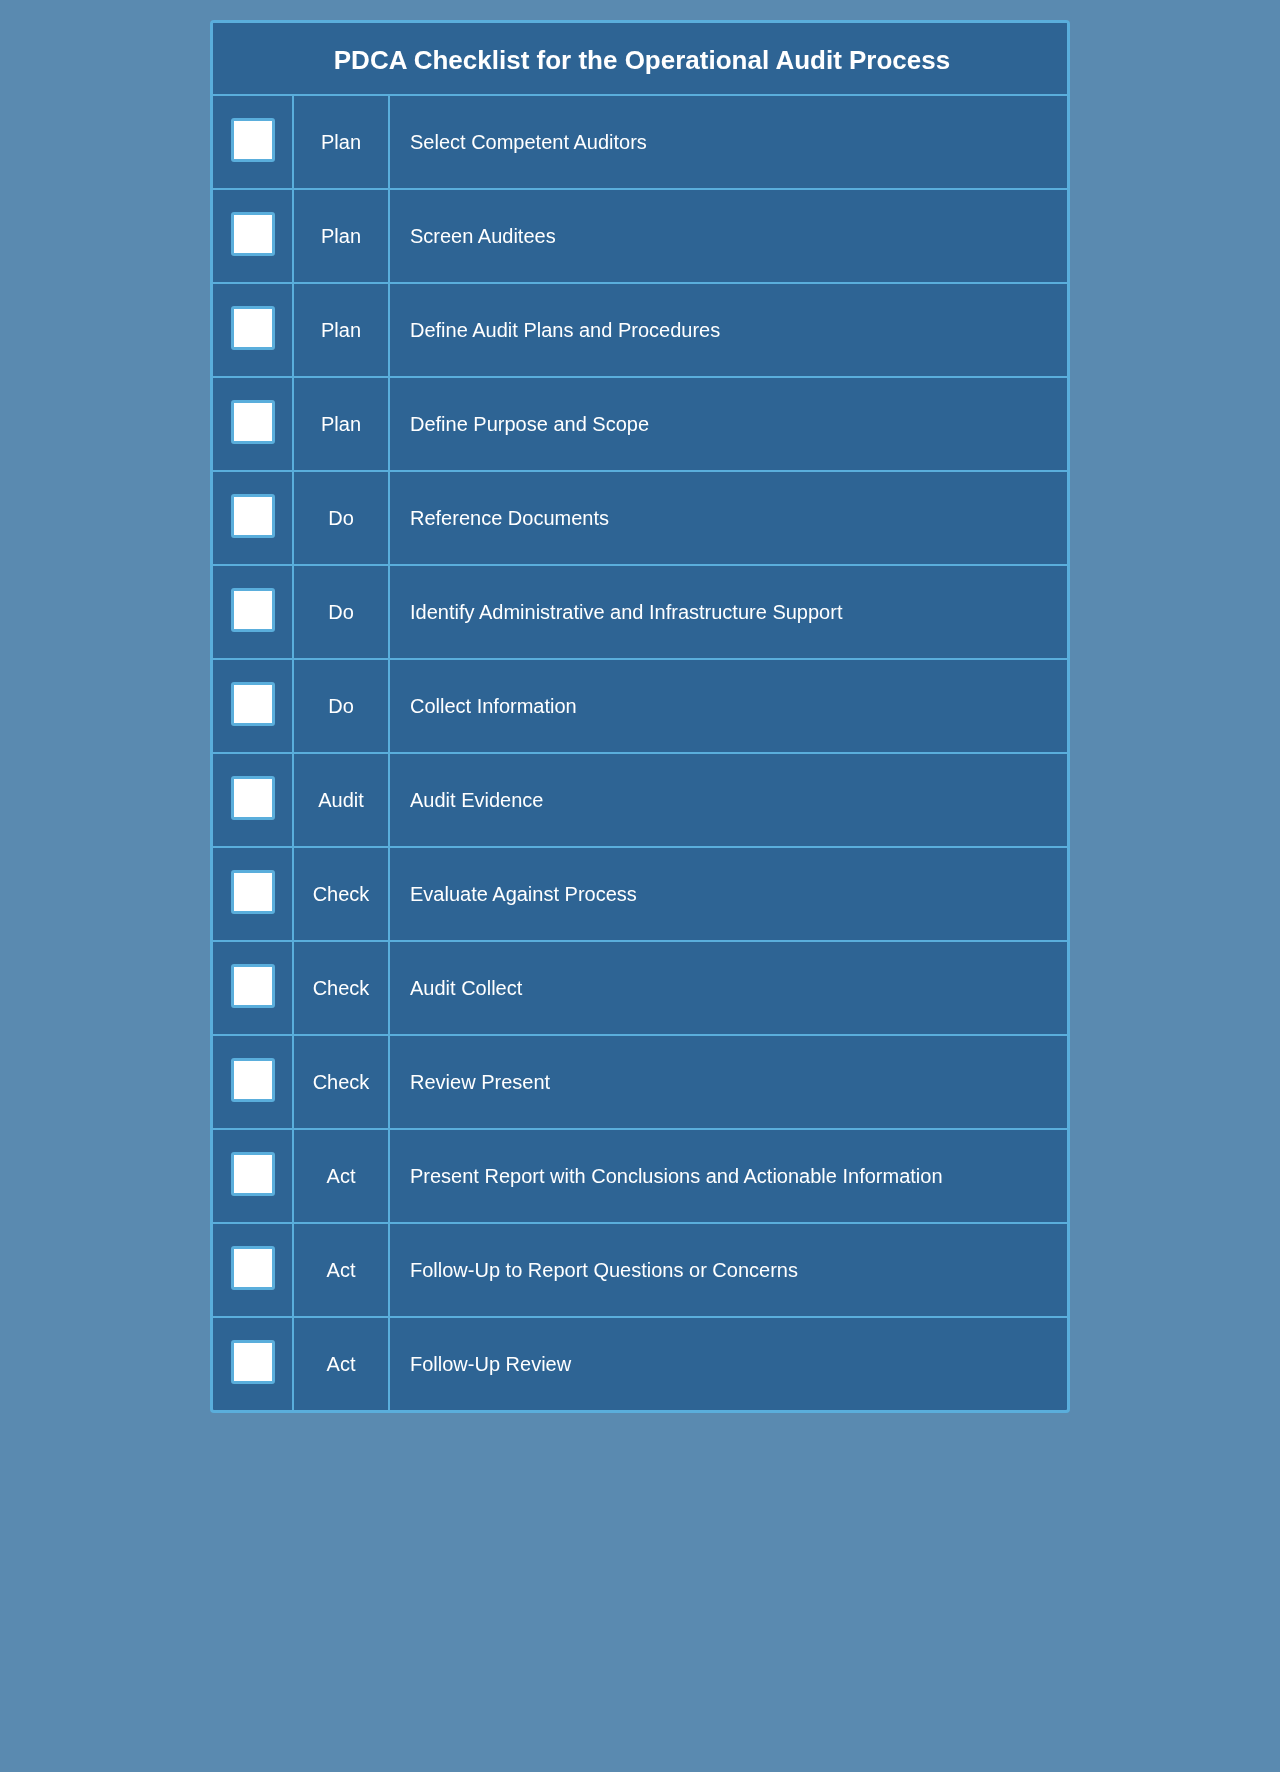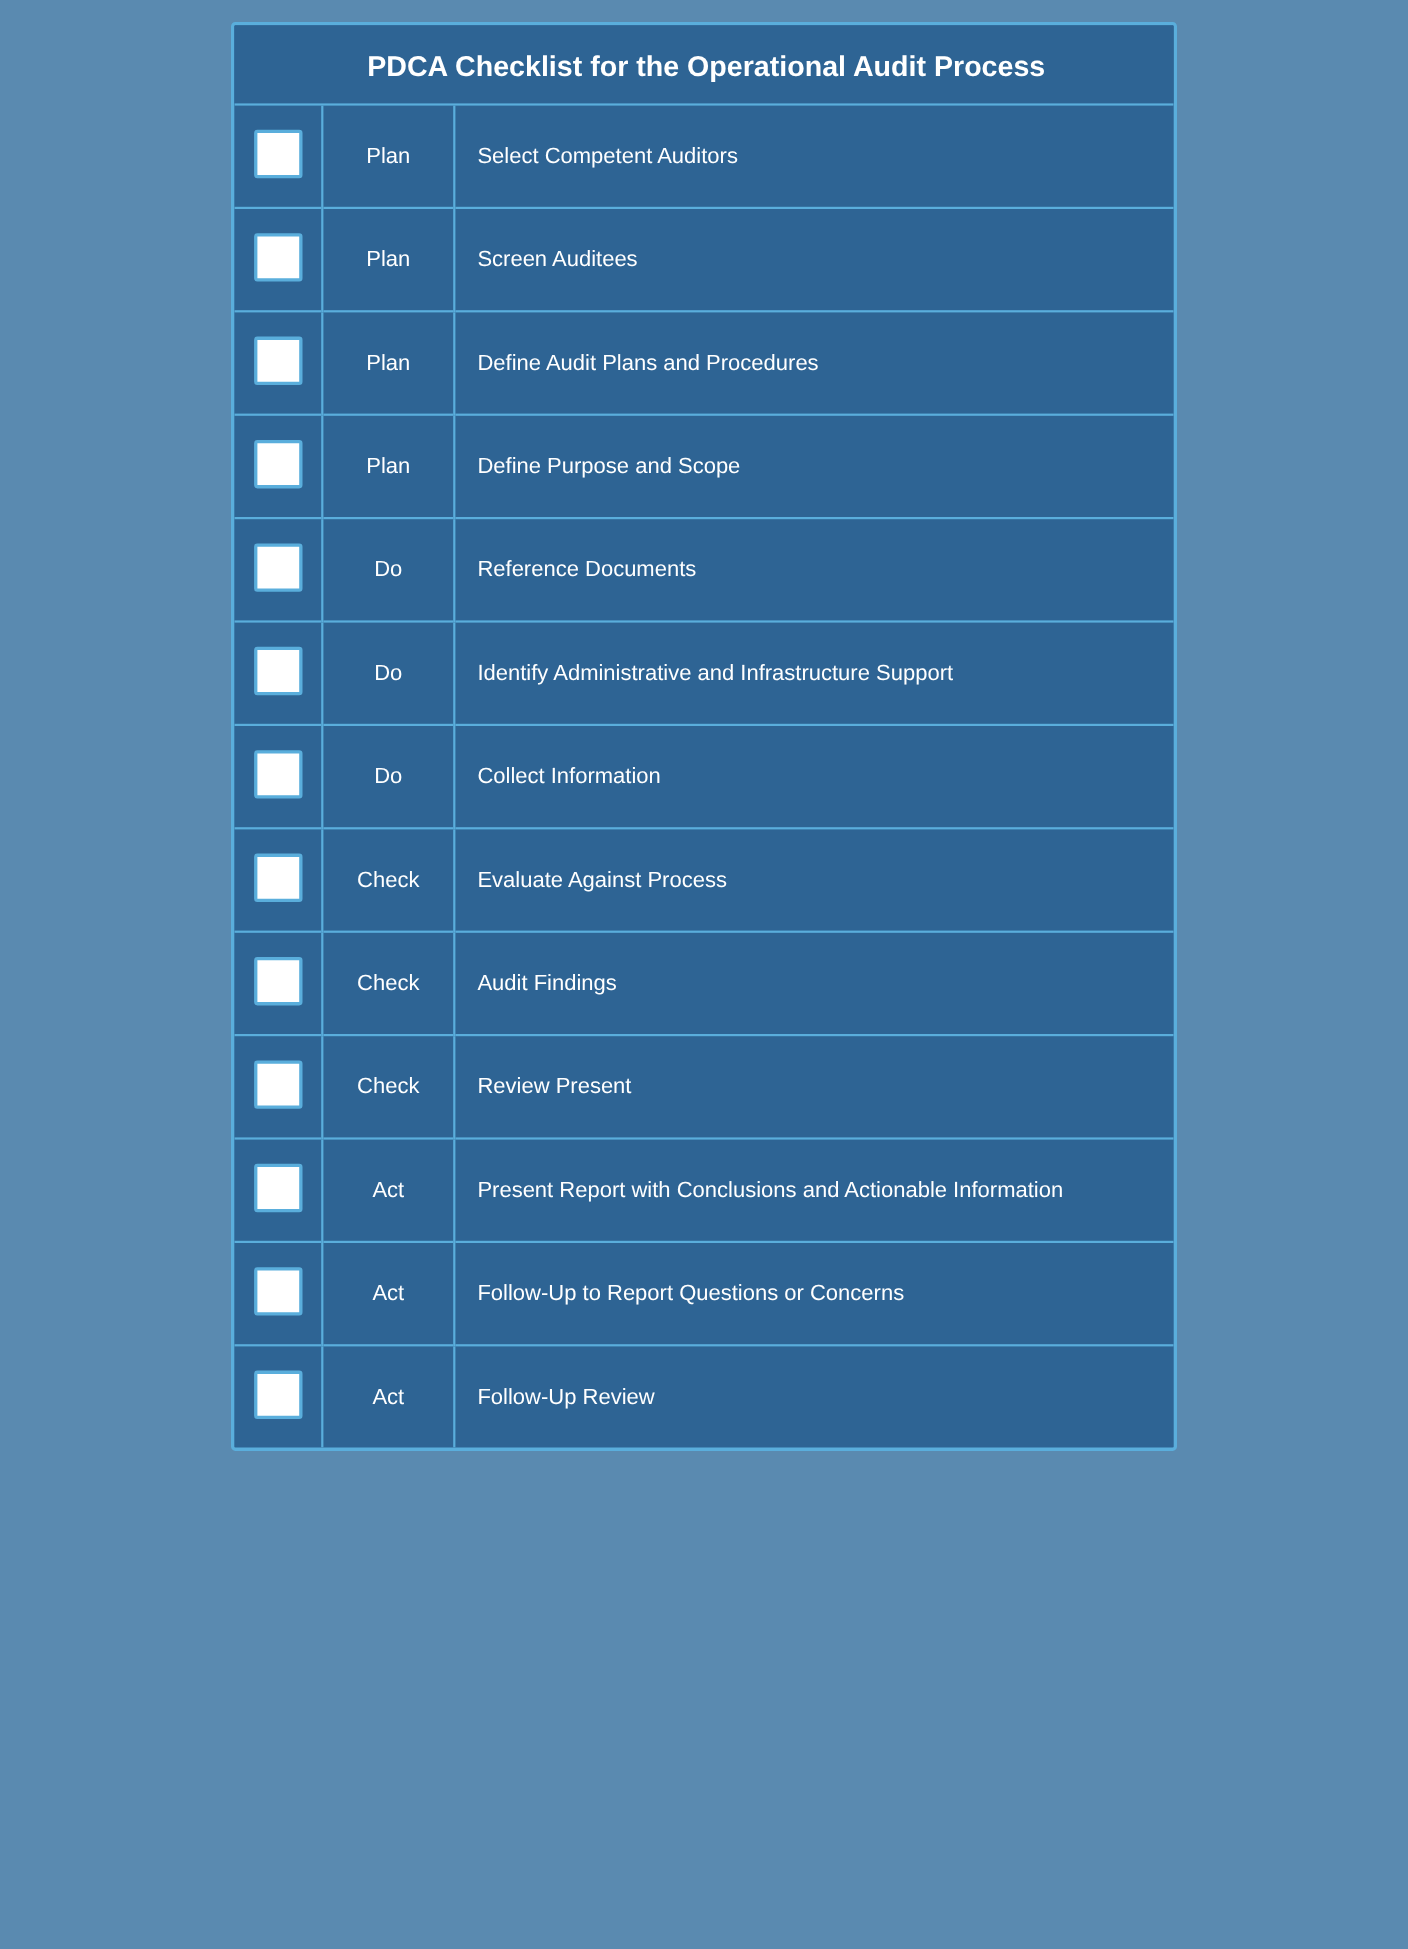--- a/index.html
+++ b/index.html
@@ -51,21 +51,21 @@
 
     .cell-checkbox {
       width: 80px;
       padding: 18px 16px;
       border-right: 2px solid #5aaedc;
       text-align: center;
       vertical-align: middle;
     }
 
     .cell-phase {
-      width: 120px;
+      width: 96px;
       padding: 18px 16px;
       border-right: 2px solid #5aaedc;
       text-align: center;
       vertical-align: middle;
       color: #ffffff;
       font-size: 20px;
       font-weight: normal;
     }
 
     .cell-description {
@@ -124,27 +124,32 @@
           <td class="cell-phase">Do</td>
           <td class="cell-description">Identify Administrative and Infrastructure Support</td>
         </tr>
         <tr>
           <td class="cell-checkbox"><span class="checkbox-box"></span></td>
           <td class="cell-phase">Do</td>
           <td class="cell-description">Collect Information</td>
         </tr>
         <tr>
           <td class="cell-checkbox"><span class="checkbox-box"></span></td>
+          <td class="cell-phase">Audit</td>
+          <td class="cell-description">Audit Evidence</td>
+        </tr>
+        <tr>
+          <td class="cell-checkbox"><span class="checkbox-box"></span></td>
           <td class="cell-phase">Check</td>
           <td class="cell-description">Evaluate Against Process</td>
         </tr>
         <tr>
           <td class="cell-checkbox"><span class="checkbox-box"></span></td>
           <td class="cell-phase">Check</td>
-          <td class="cell-description">Audit Findings</td>
+          <td class="cell-description">Audit Collect</td>
         </tr>
         <tr>
           <td class="cell-checkbox"><span class="checkbox-box"></span></td>
           <td class="cell-phase">Check</td>
           <td class="cell-description">Review Present</td>
         </tr>
         <tr>
           <td class="cell-checkbox"><span class="checkbox-box"></span></td>
           <td class="cell-phase">Act</td>
           <td class="cell-description">Present Report with Conclusions and Actionable Information</td>

